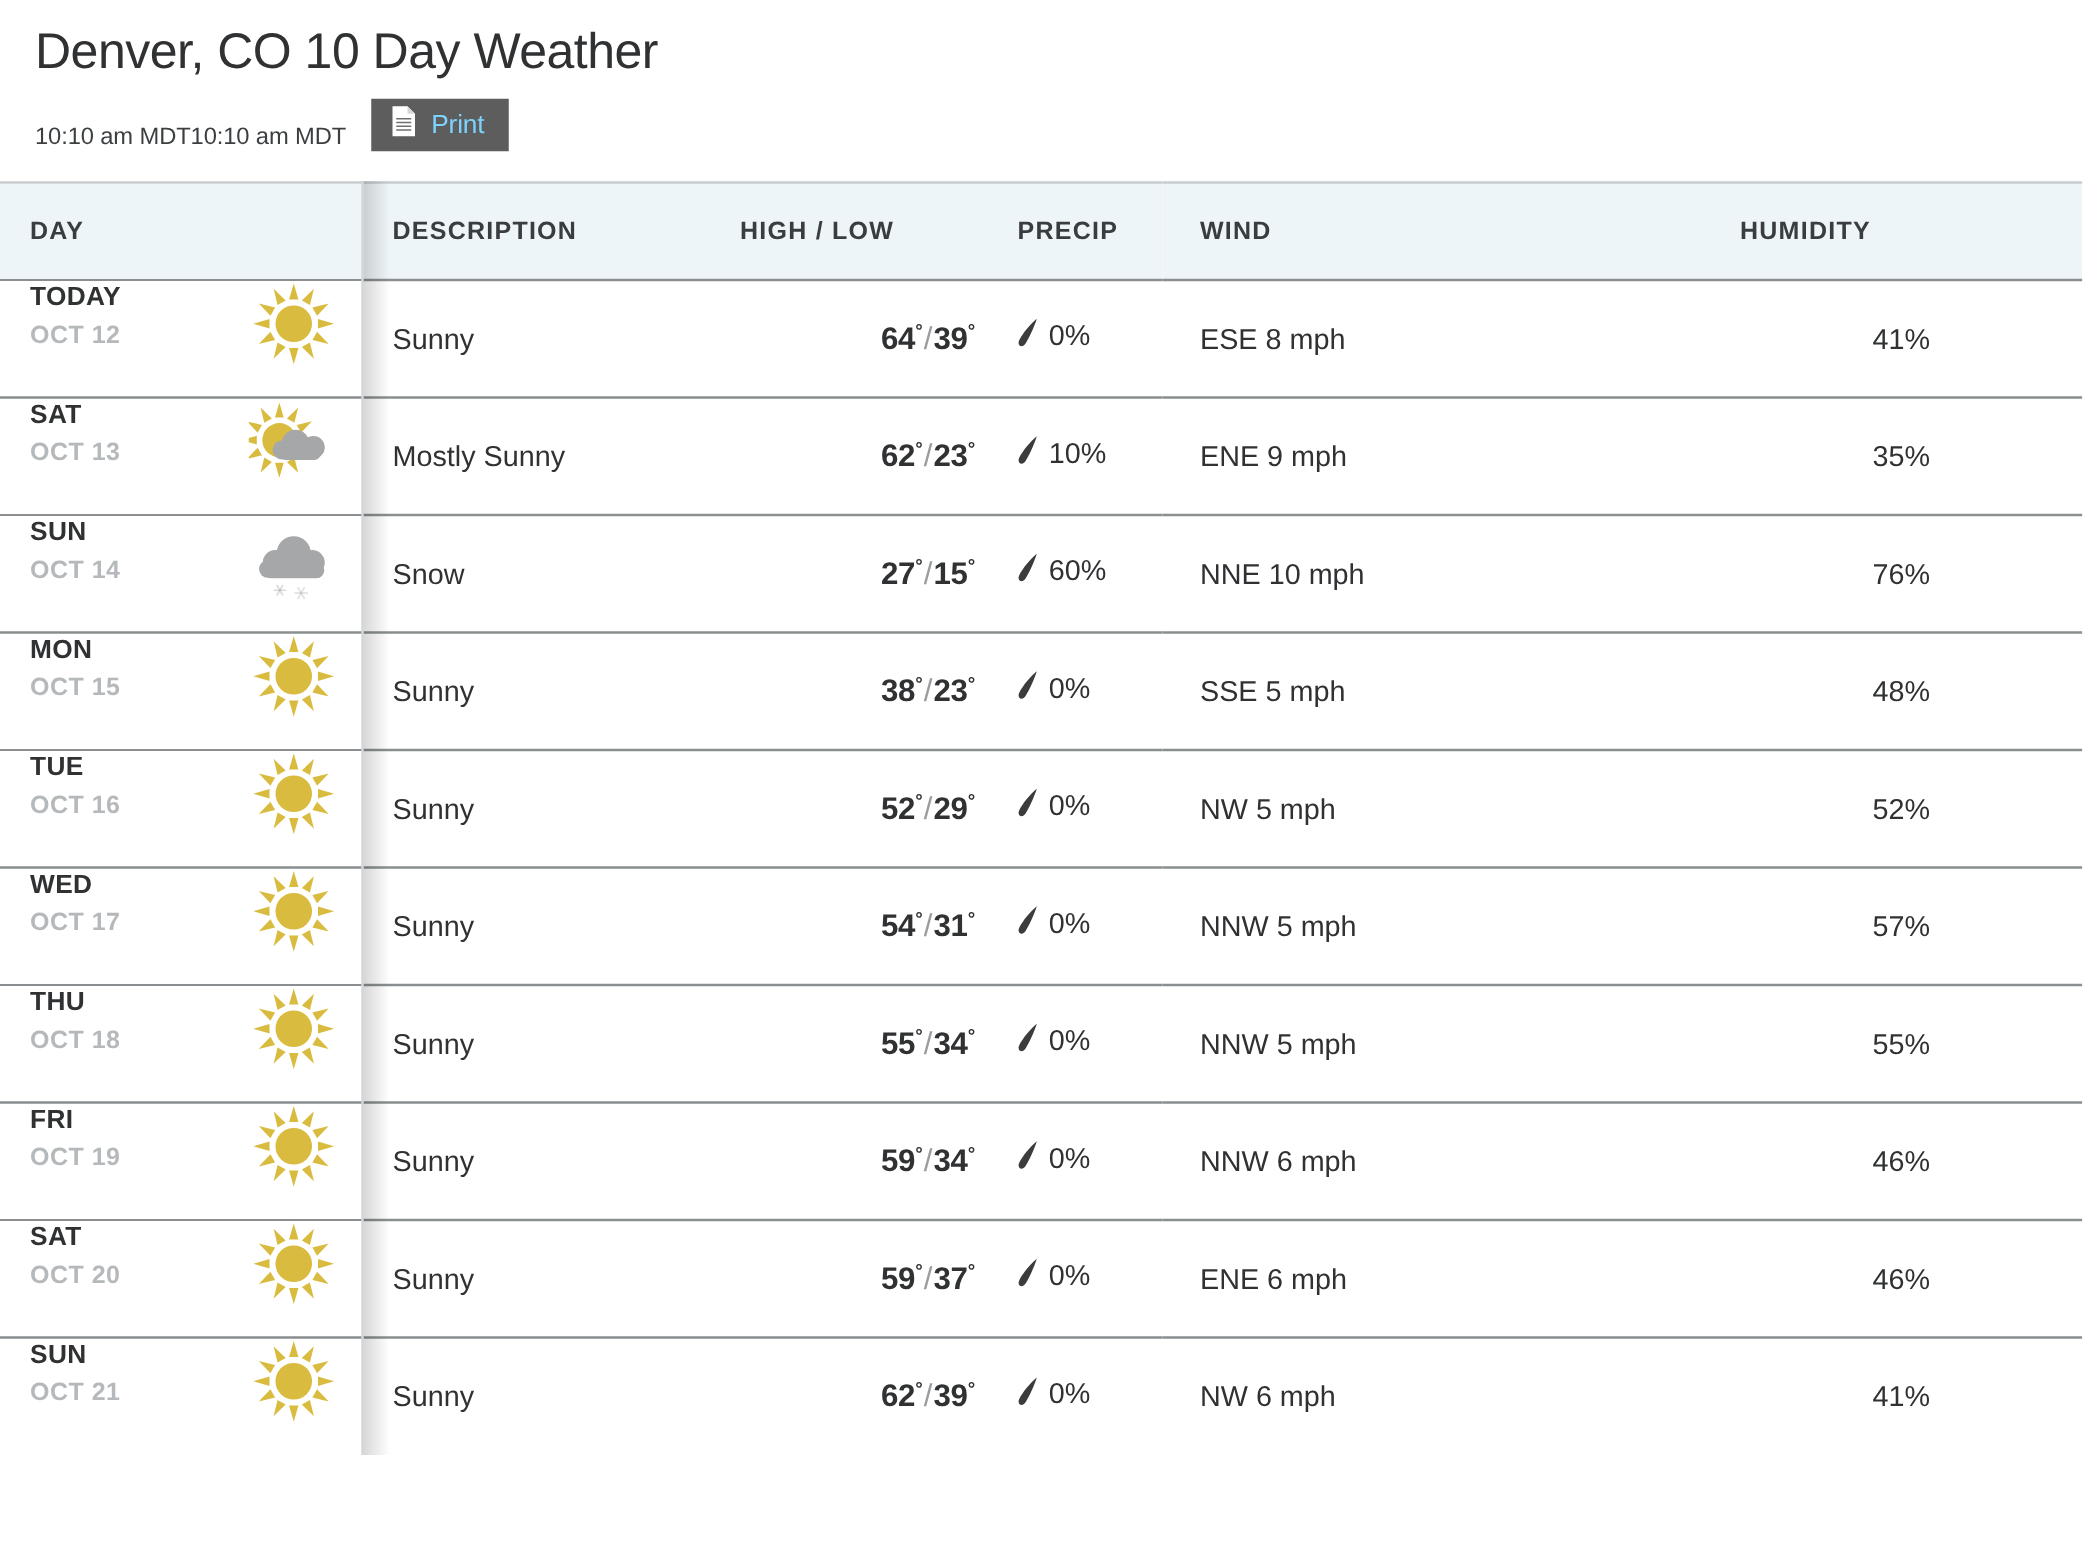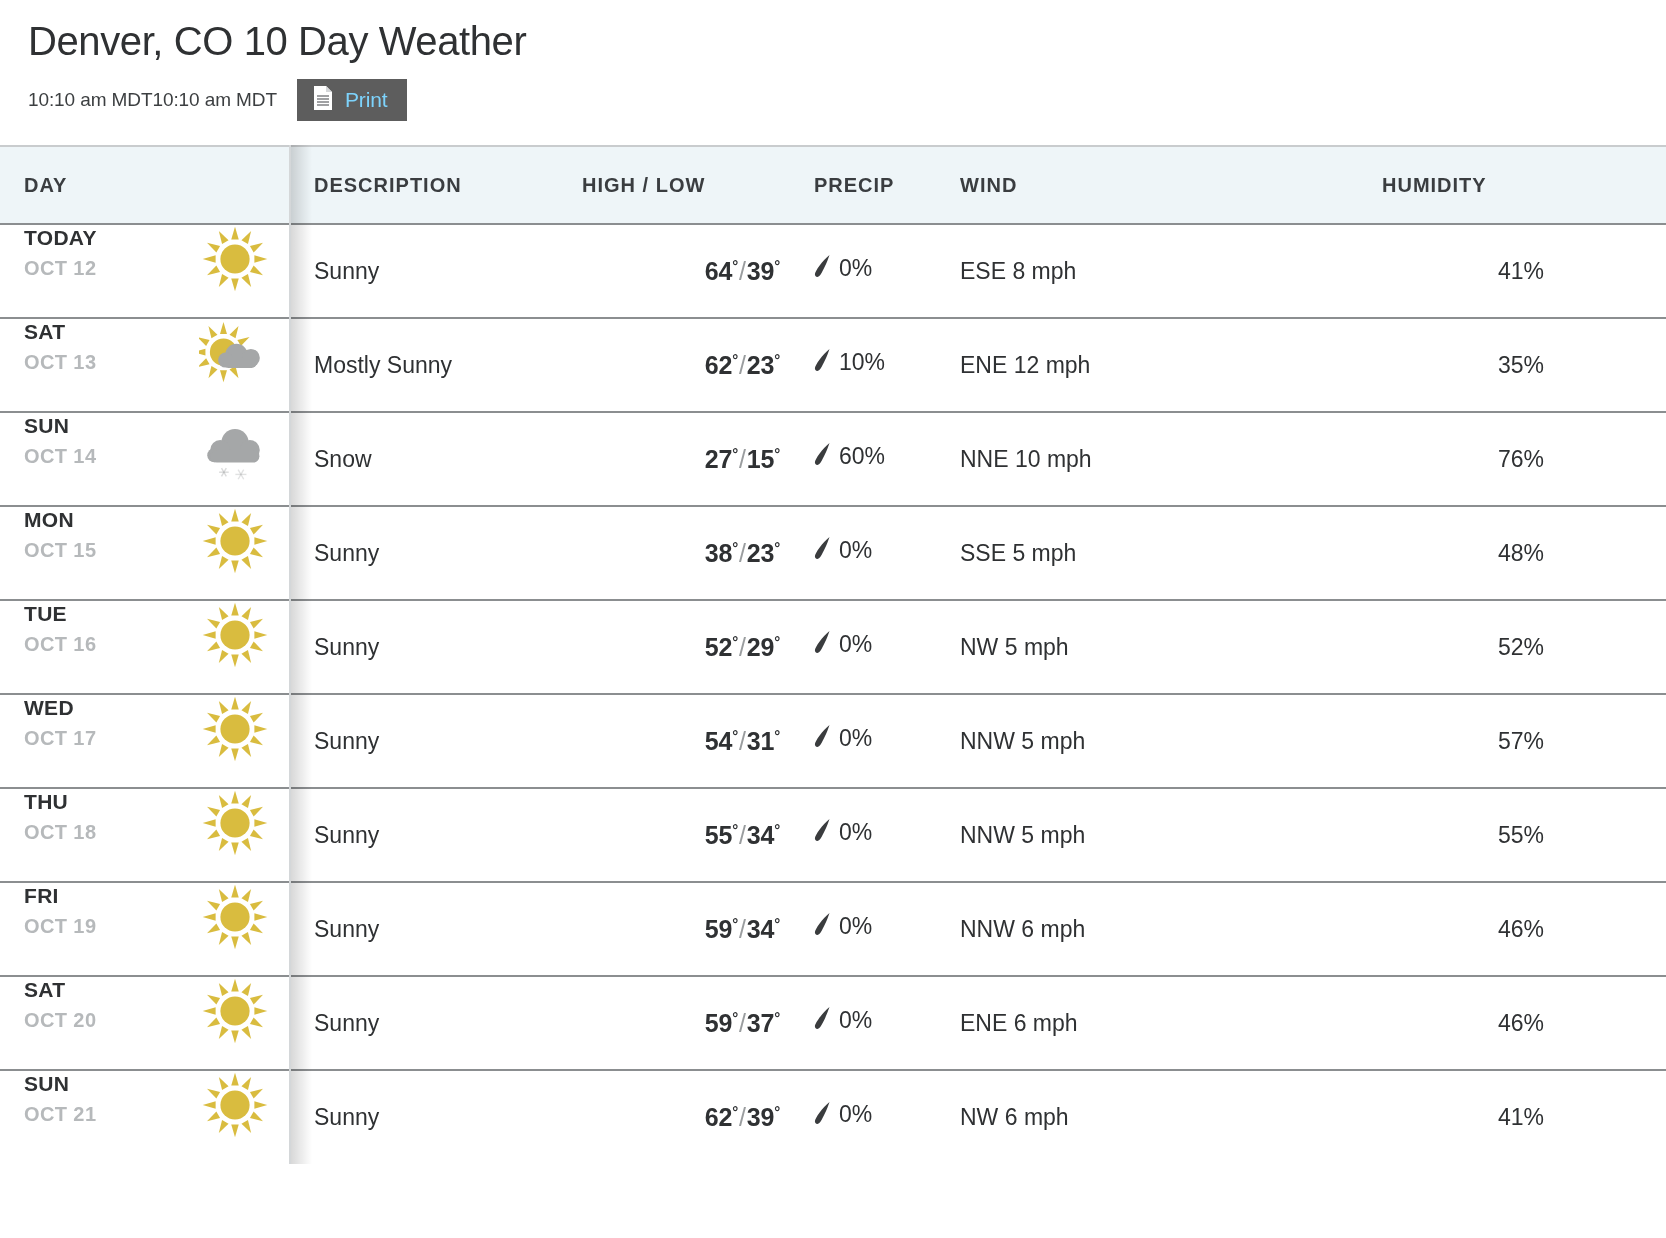--- a/index.html
+++ b/index.html
@@ -25,21 +25,21 @@
   .page-title {
     font-size: 40px;
     font-weight: 400;
     letter-spacing: -0.4px;
     color: #2f3133;
     margin: 0;
     line-height: 1.18;
   }
   .subhead {
     display: flex;
-    align-items: center;
+    align-items: flex-end;
     margin-top: 14px;
     height: 42px;
   }
   .timestamp {
     font-size: 19px;
     color: #3c3f41;
     letter-spacing: -0.1px;
     white-space: nowrap;
   }
   .print-button {
@@ -68,21 +68,21 @@
     position: relative;
   }
   .forecast-table thead th {
     background: #eef5f8;
     font-size: 20px;
     font-weight: 700;
     letter-spacing: 1.0px;
     color: #3a3d40;
     text-align: left;
     height: 78px;
-    padding: 2px;
+    padding: 12px;
     vertical-align: middle;
     border-top: 2px solid #c9ccce;
     border-bottom: 2px solid #8b8e90;
   }
   .forecast-table tbody td {
     height: 94px;
     padding: 0;
     vertical-align: middle;
     font-size: 23px;
     color: #2f3133;
@@ -321,21 +321,21 @@
    <td class="cell-precip">
      <span class="precip-wrap">
        <span>
                   <svg class="drop-icon" width="18" height="30" viewBox="0 0 18 30" aria-hidden="true">
     <path d="M15.5 2 C13 9.5 9.2 17.5 6.6 21.6 C4.6 24.9 1.2 24.6 0.9 21.6 C0.6 18.4 9 7.0 15.5 2 Z" fill="#3a3c3e"></path>
   </svg>
                 </span>
        <span>10%</span>
      </span>
    </td>
-   <td class="cell-wind">ENE 12 mph</td>
+   <td class="cell-wind">ENE 9 mph</td>
    <td class="cell-hum">35%</td>
           </tr>
           <tr>
             <td class="cell-day">
      <div class="day-cell-inner">
        <span class="day-text">
          <span class="day-name">SUN</span>
          <span class="day-date">OCT 14</span>
        </span>
        <span class="icon-cell">

